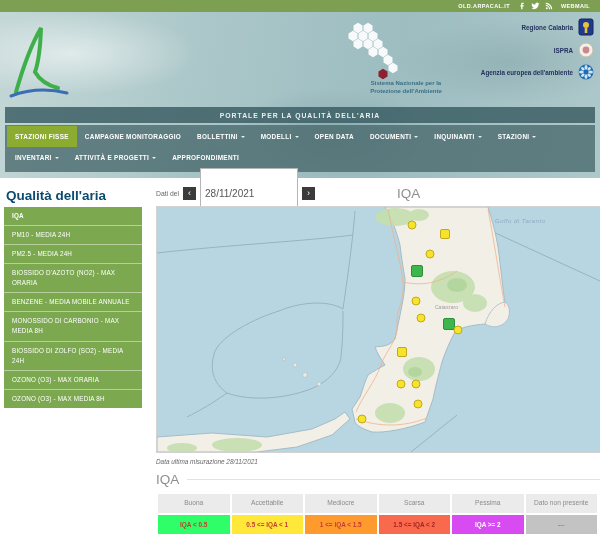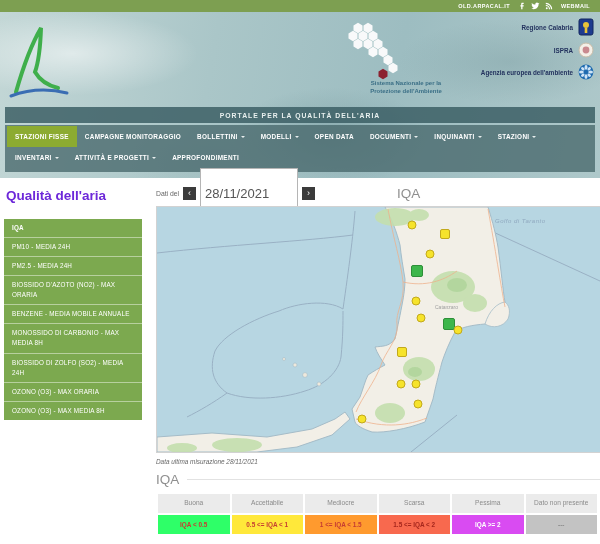--- a/index.html
+++ b/index.html
@@ -47,33 +47,33 @@
   .nav-item{display:flex;align-items:center;gap:3px;color:#fff;font-size:6.4px;
       font-weight:bold;letter-spacing:.3px;padding:7px 8px;cursor:pointer;white-space:nowrap;}
   .nav-item.active{background:#8cab31;}
   .caret{width:0;height:0;border:2.6px solid transparent;border-top-color:#e7eeee;
       margin-top:3px;}
   .hero-foot{height:6px;}
 
   
   .content{display:flex;background:#fff;}
   .sidebar{width:146px;flex:0 0 146px;padding:4px 0 0 4px;}
-  .sidebar-title{color:#6d28d9;font-size:13.5px;font-weight:bold;padding:6px 2px 16px 2px;}
+  .sidebar-title{color:#0c4a6e;font-size:13.5px;font-weight:bold;padding:6px 2px 4px 2px;}
   .side-menu{background:#7ca94f;width:138px;}
   .side-item{color:#fff;font-size:6.3px;letter-spacing:.2px;line-height:1.6;
      padding:4px 8px;border-bottom:1px solid rgba(255,255,255,.45);cursor:pointer;}
   .side-item:last-child{border-bottom:none;}
   .side-item.first{font-weight:bold;}
 
   .main{flex:1;padding:6px 2px 0 6px;}
   .controls{display:flex;align-items:center;gap:4px;height:18px;margin-bottom:4px;}
   .date-label{font-size:6.8px;color:#666;}
   .step-btn{width:13px;height:13px;background:#3b3b3b;color:#fff;border:none;
      font-size:9px;line-height:11px;text-align:center;padding:0;cursor:pointer;}
-  .date-input{width:88px;height:13px;border:1px solid #b5b5b5;font-size:13px;
+  .date-input{width:88px;height:13px;border:1px solid #b5b5b5;font-size:10px;
      color:#555;padding:18px 4px;font-family:"Liberation Sans",sans-serif;}
   .map-title{font-size:13.5px;color:#8f8f8f;margin-left:78px;font-weight:normal;}
 
   .map-wrap{position:relative;width:443px;height:245px;border:1px solid #d2d2d2;
      overflow:hidden;cursor:grab;}
   .map-wrap svg{display:block;}
   .marker{position:absolute;box-sizing:border-box;transform:translate(-50%,-50%);}
   .marker.circle{width:9px;height:9px;border-radius:50%;border:1px solid;}
   .marker.square{width:10px;height:10px;border-radius:2px;border:1px solid;}
   .marker.big{width:12px;height:12px;}

